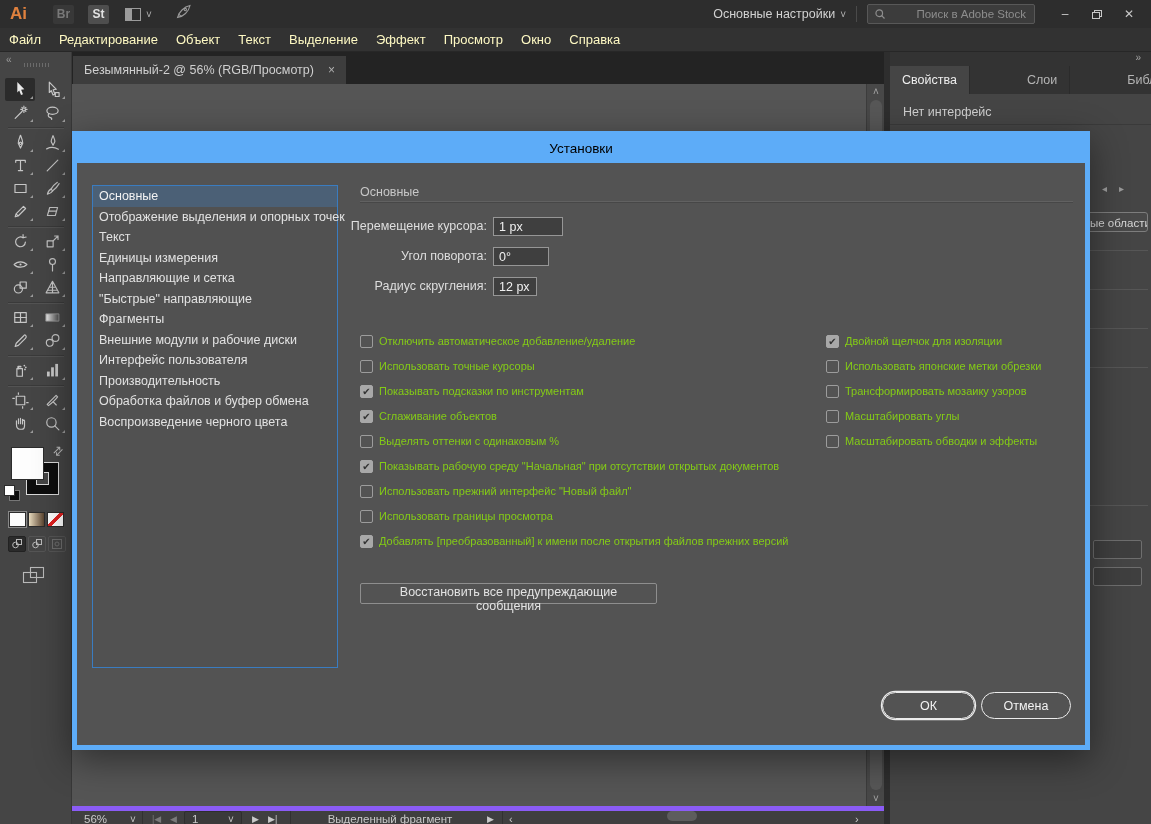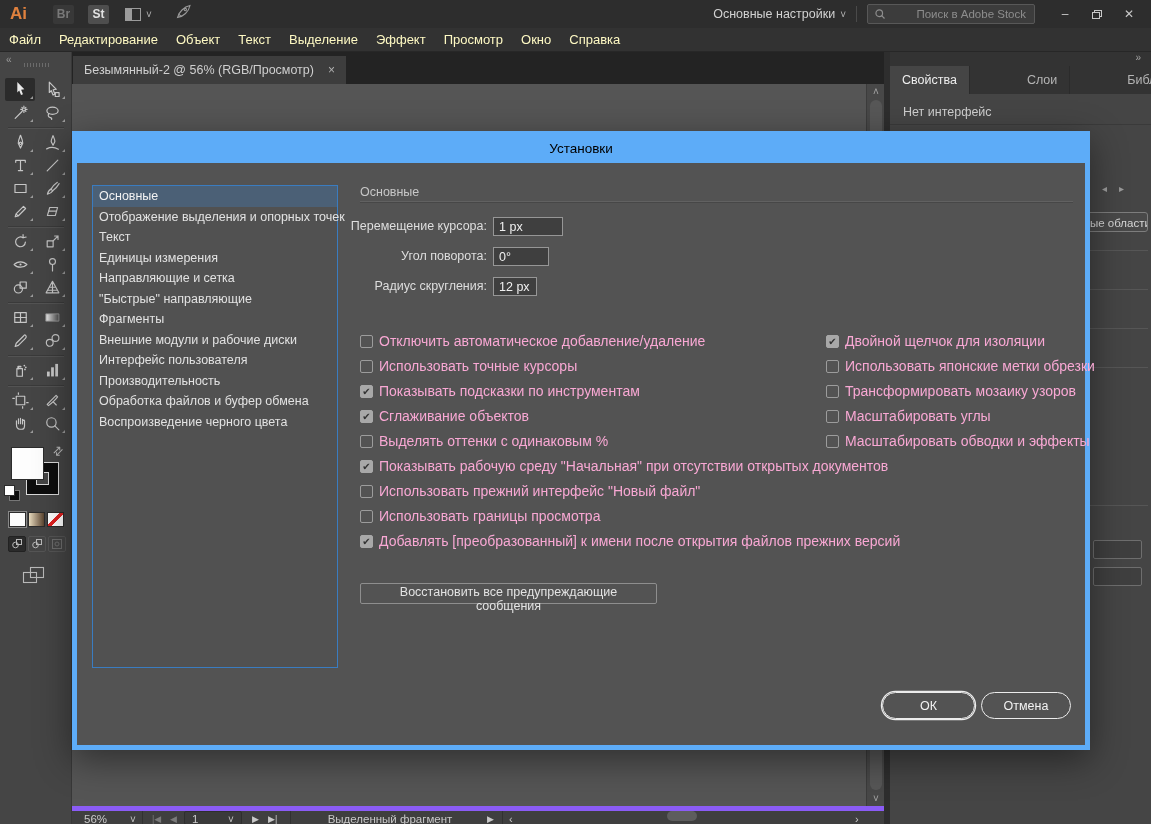--- a/index.html
+++ b/index.html
@@ -118,21 +118,21 @@
   #dlg-secline{position:absolute;left:283px;top:65px;width:713px;height:1px;background:#616161;box-shadow:0 1px 0 #474747;}
   .fieldrow{position:absolute;left:143px;height:19px;}
   .fieldrow .flabel{display:inline-block;width:267px;text-align:right;font-size:12.5px;color:#dedede;vertical-align:middle;line-height:19px;}
   .fieldrow input{height:19px;margin-left:6px;background:#3f3f3f;border:1px solid #969696;color:#f0f0f0;
                   font-size:12.5px;font-family:"Liberation Sans",sans-serif;padding:0 5px;vertical-align:middle;}
   .cbcol{position:absolute;}
   .cb-row{position:absolute;left:0;display:flex;align-items:center;height:16px;cursor:default;}
   .cb{width:13px;height:13px;border:1px solid #9c9c9c;border-radius:2px;margin-right:6px;flex:0 0 13px;
       font-size:10px;line-height:12px;text-align:center;color:#333;}
   .cb.checked{background:#a8a8a8;border-color:#a8a8a8;}
-  .cb-lab{font-size:14px;color:#f9a8d4;white-space:nowrap;}
+  .cb-lab{font-size:11px;color:#84cc16;white-space:nowrap;}
   #dlg-restore{position:absolute;left:283px;top:447px;width:297px;height:21px;background:transparent;
                border:1px solid #8e8e8e;border-radius:2px;color:#e3e3e3;font-size:12.5px;
                font-family:"Liberation Sans",sans-serif;}
   .dlg-btn{position:absolute;top:556px;height:27px;border-radius:14px;background:transparent;color:#f2f2f2;
            font-size:12.5px;font-family:"Liberation Sans",sans-serif;border:1.5px solid #ececec;}
   #btn-ok{left:805px;width:93px;box-shadow:0 0 0 1.2px #ececec;}
   #btn-cancel{left:904px;width:90px;}
 </style>
 </head>
 <body>

